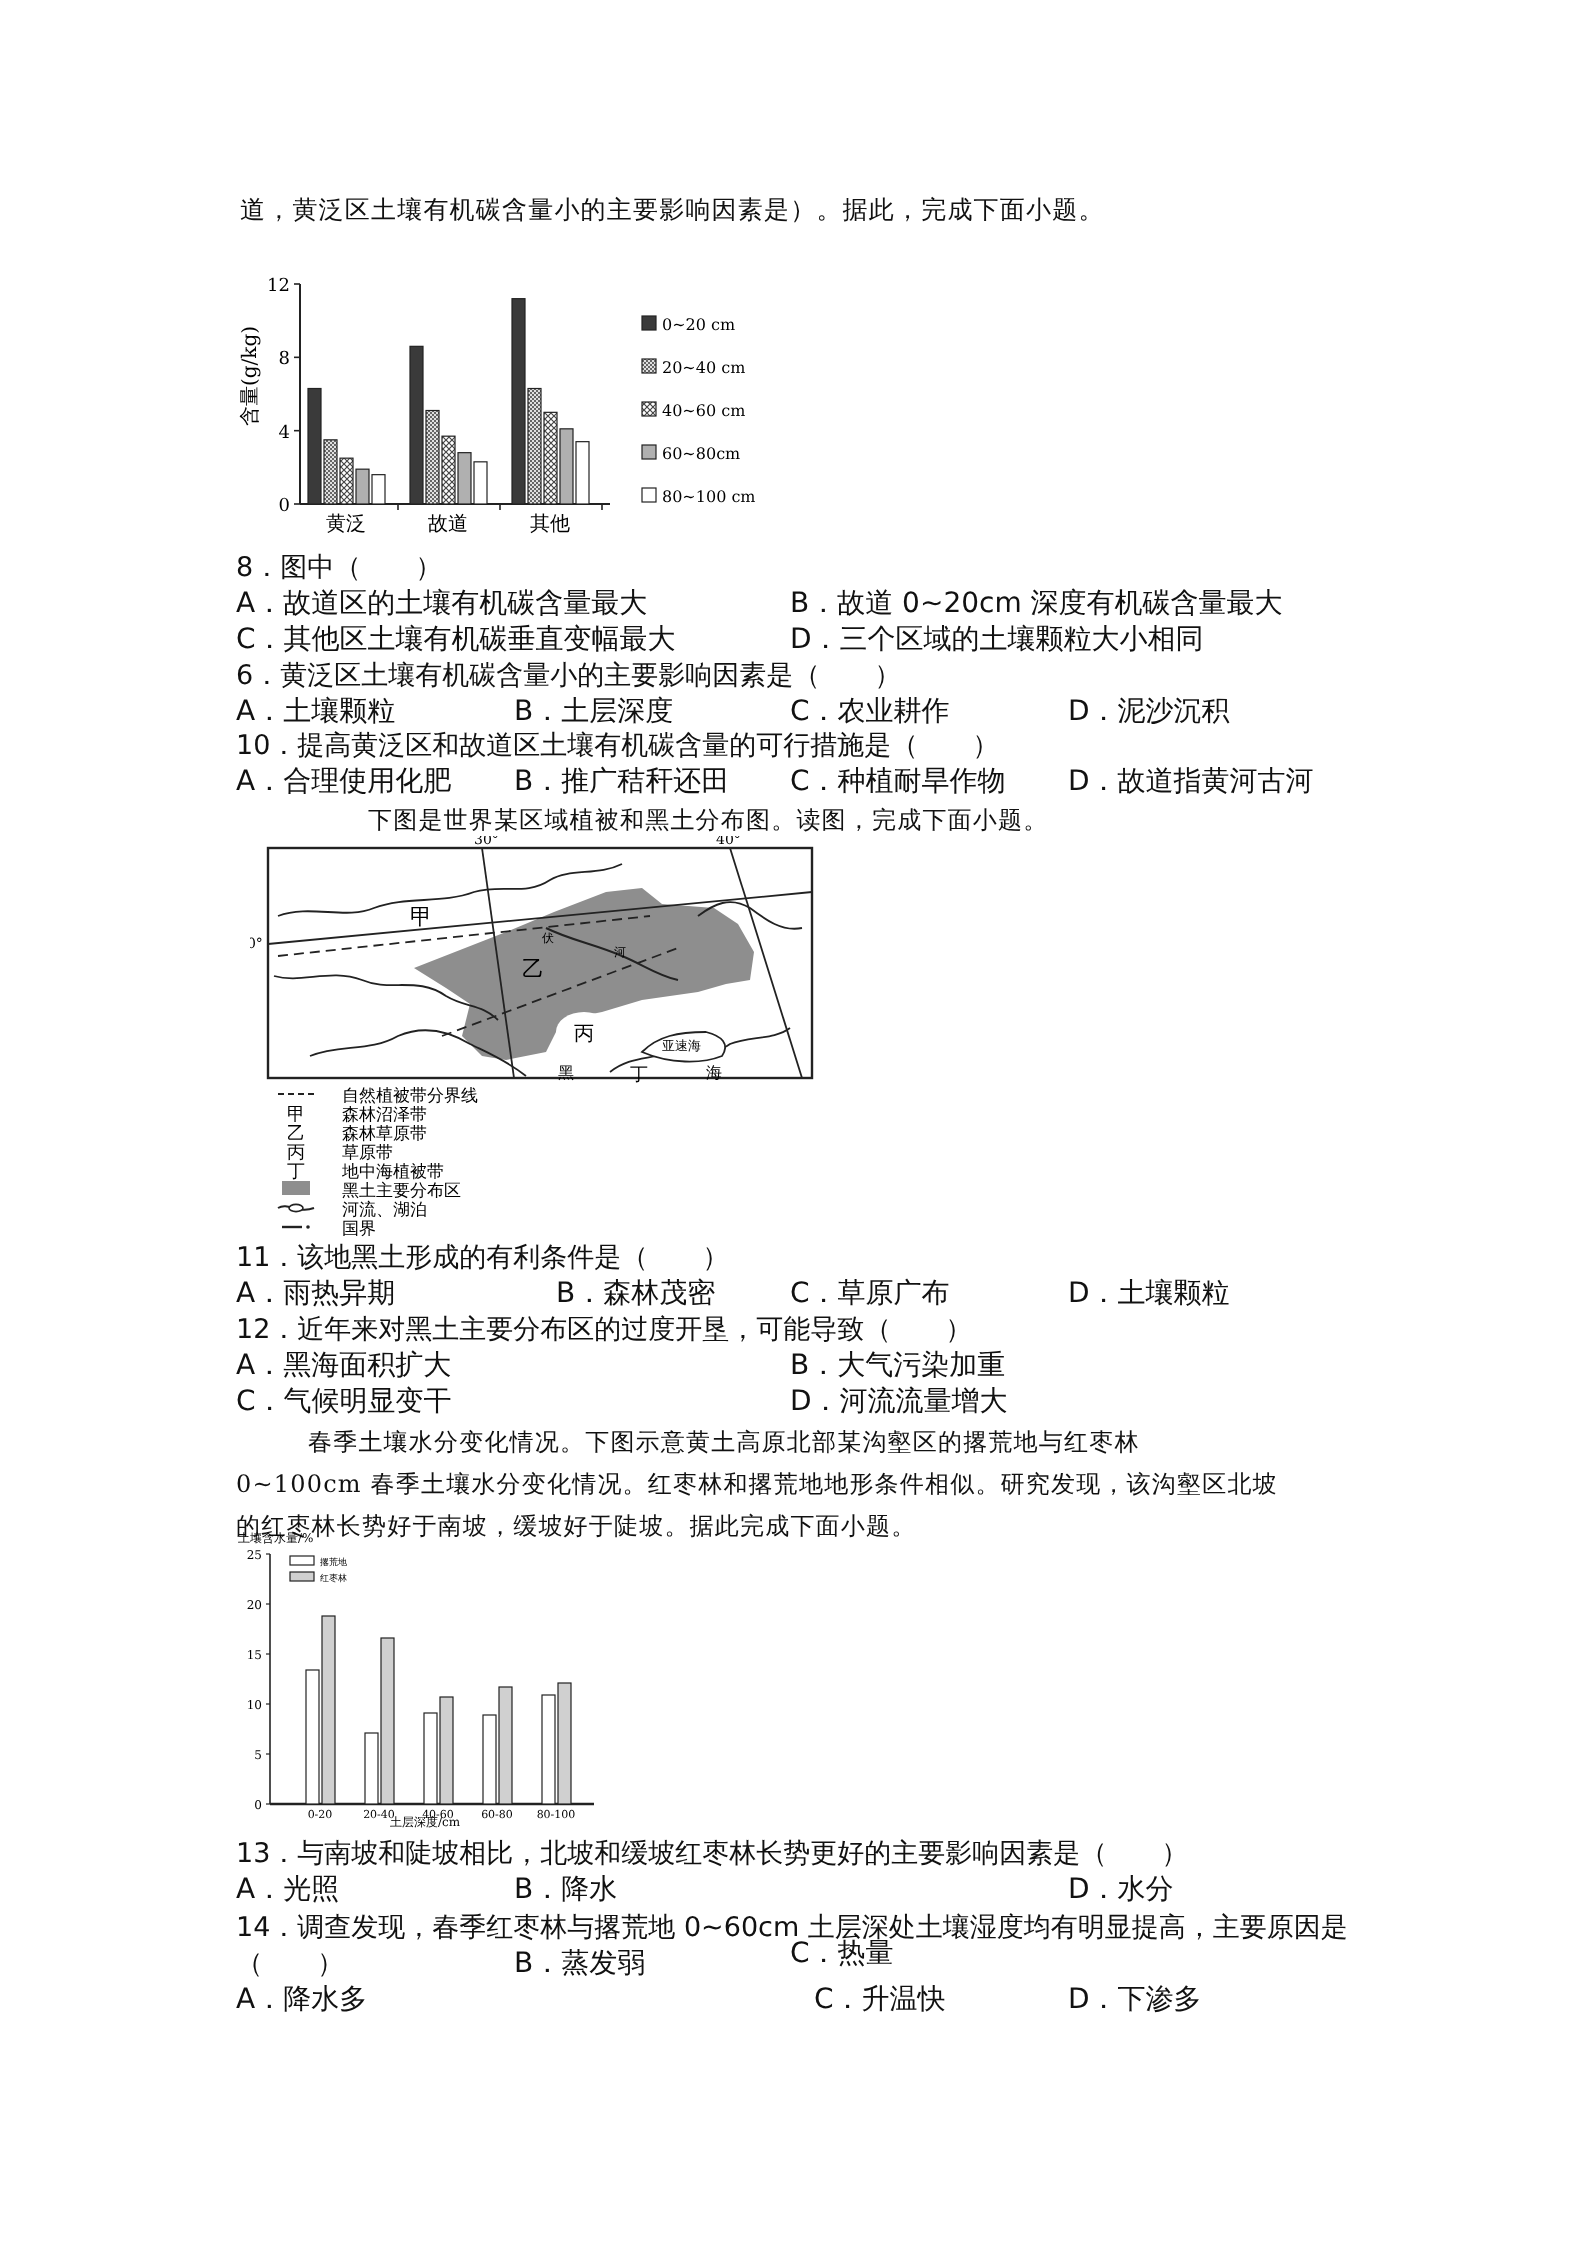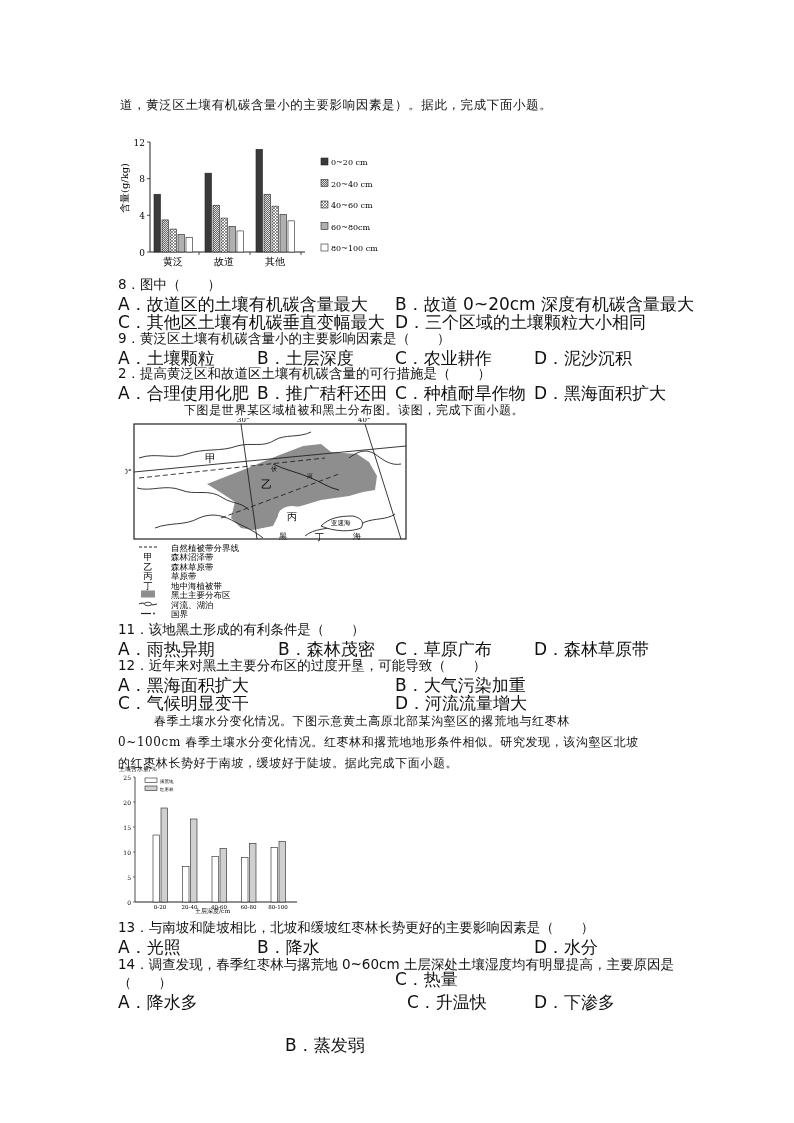--- a/index.html
+++ b/index.html
@@ -1,21 +1,21 @@
 <!DOCTYPE html>
 <html><head>
 <meta charset="utf-8">
 <style>
   html, body { margin: 0; padding: 0; background: #ffffff; }
   body { width: 794px; height: 1123px; position: relative; overflow: hidden;
          font-family: "DejaVu Sans", sans-serif; color: #111; }
   .abs { position: absolute; }
   .intro { font-size: 12.5px; line-height: 21px; letter-spacing: 0.6px; font-family: "DejaVu Serif", serif; }
   .q { font-size: 13.5px; line-height: 18px; white-space: nowrap; }
-  .opt { position: absolute; white-space: nowrap; font-size: 17px; }
+  .opt { position: absolute; white-space: nowrap; font-size: 14px; }
   svg text { font-family: "DejaVu Serif", serif; }
   .legend-small text { font-family: "DejaVu Sans", sans-serif; }
 </style>
 </head>
 <body>
 
 <div class="abs intro" style="left:120px; top:94px;">
   <div>道，黄泛区土壤有机碳含量小的主要影响因素是）。据此，完成下面小题。</div>
 </div>
 
@@ -80,31 +80,31 @@
       </pattern>
     </defs>
   </svg>
 
 <div class="abs q" style="left:118px; top:275px;">8．图中（　　）</div>
 <div class="opt" style="left:118px; top:293px;">A．故道区的土壤有机碳含量最大</div>
 <div class="opt" style="left:395px; top:293px;">B．故道 0~20cm 深度有机碳含量最大</div>
 <div class="opt" style="left:118px; top:311px;">C．其他区土壤有机碳垂直变幅最大</div>
 <div class="opt" style="left:395px; top:311px;">D．三个区域的土壤颗粒大小相同</div>
 
-<div class="abs q" style="left:118px; top:329px;">9．黄泛区土壤有机碳含量小的主要影响因素是（　　）</div>
+<div class="abs q" style="left:118px; top:329px;">6．黄泛区土壤有机碳含量小的主要影响因素是（　　）</div>
 <div class="opt" style="left:118px; top:347px;">A．土壤颗粒</div>
 <div class="opt" style="left:257px; top:347px;">B．土层深度</div>
 <div class="opt" style="left:395px; top:347px;">C．农业耕作</div>
 <div class="opt" style="left:534px; top:347px;">D．泥沙沉积</div>
 
-<div class="abs q" style="left:118px; top:364px;">2．提高黄泛区和故道区土壤有机碳含量的可行措施是（　　）</div>
+<div class="abs q" style="left:118px; top:364px;">10．提高黄泛区和故道区土壤有机碳含量的可行措施是（　　）</div>
 <div class="opt" style="left:118px; top:382px;">A．合理使用化肥</div>
 <div class="opt" style="left:257px; top:382px;">B．推广秸秆还田</div>
 <div class="opt" style="left:395px; top:382px;">C．种植耐旱作物</div>
-<div class="opt" style="left:534px; top:382px;">D．黑海面积扩大</div>
+<div class="opt" style="left:534px; top:382px;">D．故道指黄河古河</div>
 
 <div class="abs intro" style="left:184px; top:400px; font-size:12px;">下图是世界某区域植被和黑土分布图。读图，完成下面小题。</div>
 
 <svg class="abs" style="left:125px; top:418px;" width="285" height="125" viewBox="0 0 285 125">
   <rect x="9" y="6" width="272" height="115" fill="#ffffff" stroke="#222" stroke-width="1.2"></rect>
 
   <path fill="#8e8e8e" d="M82,66 L128,48 L152,38 L178,28 L196,26 L206,34 L232,36 L244,44 L252,58 L250,72 L238,74 L224,78 L196,82 L176,88 L156,92 L148,108 L128,112 L116,110 L106,100 L110,84 L98,76 Z"></path>
 
   <ellipse cx="167" cy="98" rx="14" ry="10" fill="#ffffff"></ellipse>
 
@@ -160,21 +160,21 @@
         <circle cx="19" cy="72.5" r="0.9" fill="#222"></circle>
         <text x="36" y="76" font-size="8.5">国界</text>
       </g>
   </svg>
 </div>
 
 <div class="abs q" style="left:118px; top:620px;">11．该地黑土形成的有利条件是（　　）</div>
 <div class="opt" style="left:118px; top:638px;">A．雨热异期</div>
 <div class="opt" style="left:257px; top:638px;margin-left:21px;">B．森林茂密</div>
 <div class="opt" style="left:395px; top:638px;">C．草原广布</div>
-<div class="opt" style="left:534px; top:638px;">D．森林草原带</div>
+<div class="opt" style="left:534px; top:638px;">D．土壤颗粒</div>
 
 <div class="abs q" style="left:118px; top:656px;">12．近年来对黑土主要分布区的过度开垦，可能导致（　　）</div>
 <div class="opt" style="left:118px; top:674px;">A．黑海面积扩大</div>
 <div class="opt" style="left:395px; top:674px;">B．大气污染加重</div>
 <div class="opt" style="left:118px; top:692px;">C．气候明显变干</div>
 <div class="opt" style="left:395px; top:692px;text-align:center;">D．河流流量增大</div>
 
 <div class="abs intro" style="left:118px; top:711px; font-size:12px;">
   <div style="padding-left:36px;">春季土壤水分变化情况。下图示意黄土高原北部某沟壑区的撂荒地与红枣林</div>
   <div>0~100cm 春季土壤水分变化情况。红枣林和撂荒地地形条件相似。研究发现，该沟壑区北坡</div>
@@ -227,15 +227,15 @@
 
 <div class="abs q" style="left:118px; top:918px;">13．与南坡和陡坡相比，北坡和缓坡红枣林长势更好的主要影响因素是（　　）</div>
 <div class="opt" style="left:118px; top:936px;">A．光照</div>
 <div class="opt" style="left:257px; top:936px;">B．降水</div>
 <div class="opt" style="left:395px; top:936px;margin-top:32px;">C．热量</div>
 <div class="opt" style="left:534px; top:936px;">D．水分</div>
 
 <div class="abs q" style="left:118px; top:955px;">14．调查发现，春季红枣林与撂荒地 0~60cm 土层深处土壤湿度均有明显提高，主要原因是</div>
 <div class="abs q" style="left:118px; top:973px;">（　　）</div>
 <div class="opt" style="left:118px; top:991px;">A．降水多</div>
-<div class="opt" style="left:257px; top:1034px;margin-left:28px;">B．蒸发弱</div>
+<div class="opt" style="left:257px; top:973px;">B．蒸发弱</div>
 <div class="opt" style="left:395px; top:991px;margin-left:12px;">C．升温快</div>
 <div class="opt" style="left:534px; top:991px;">D．下渗多</div>
 
 </body></html>

